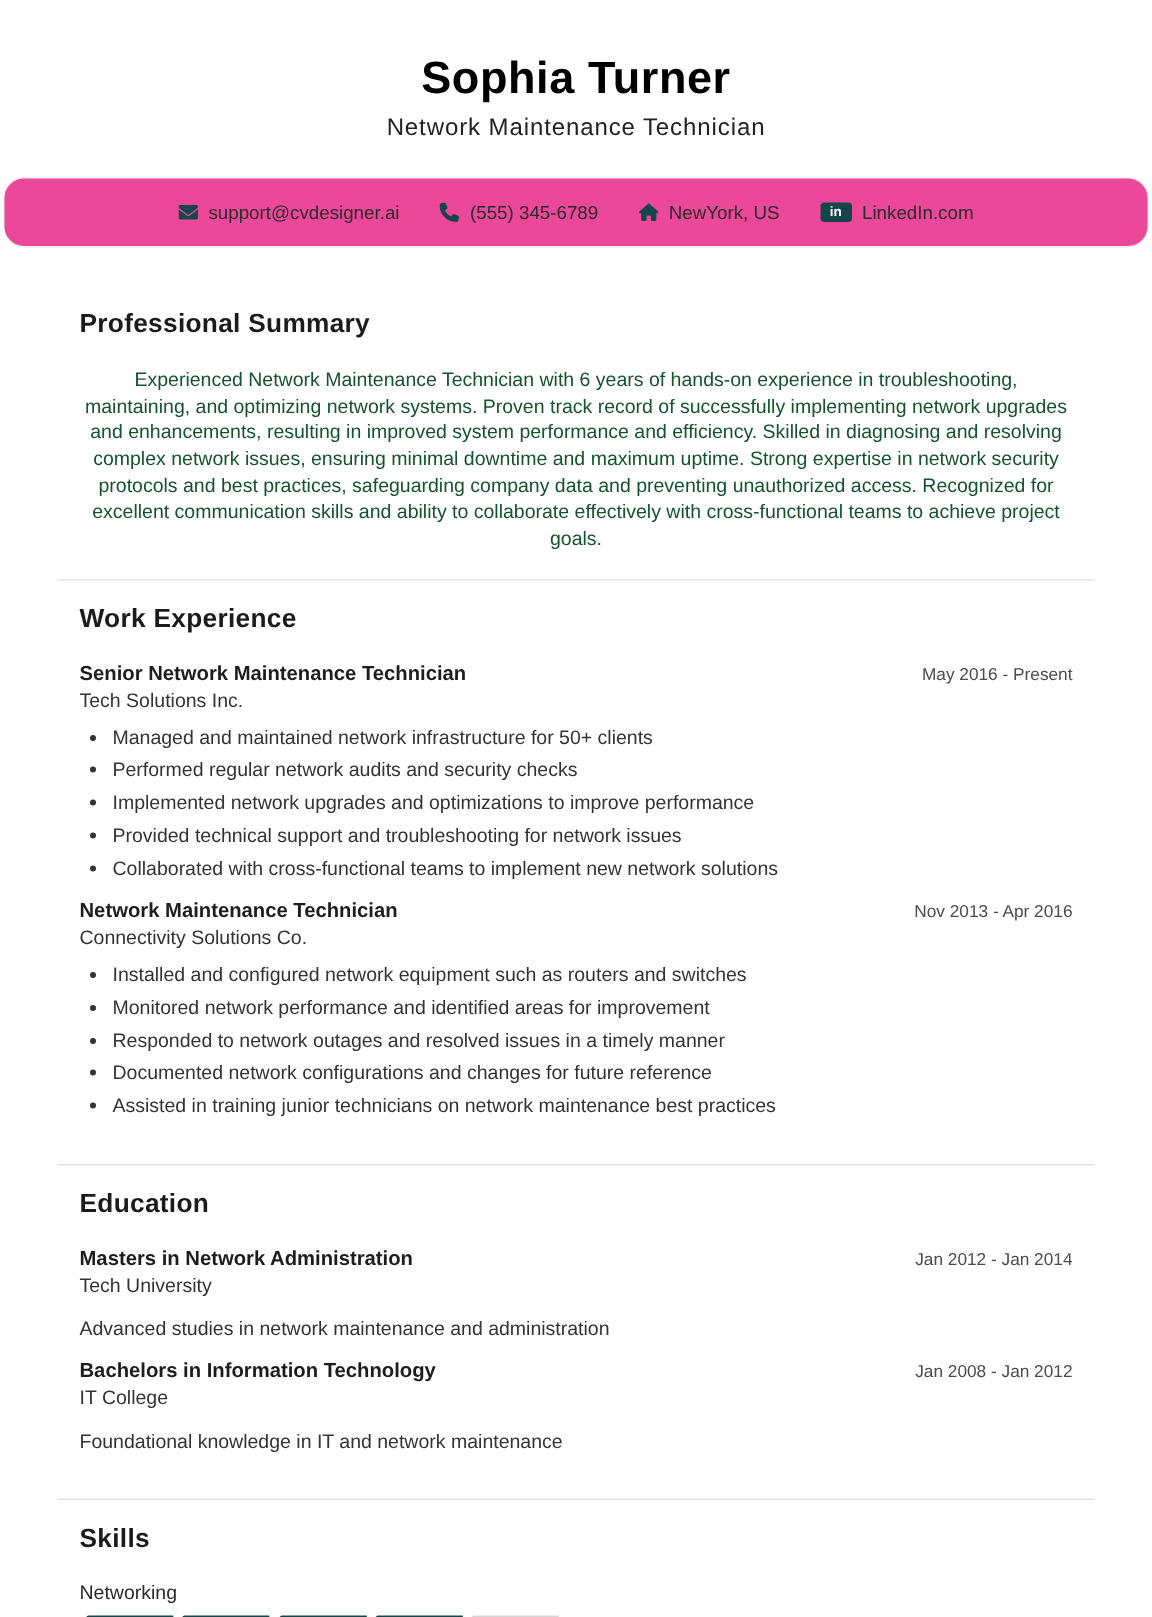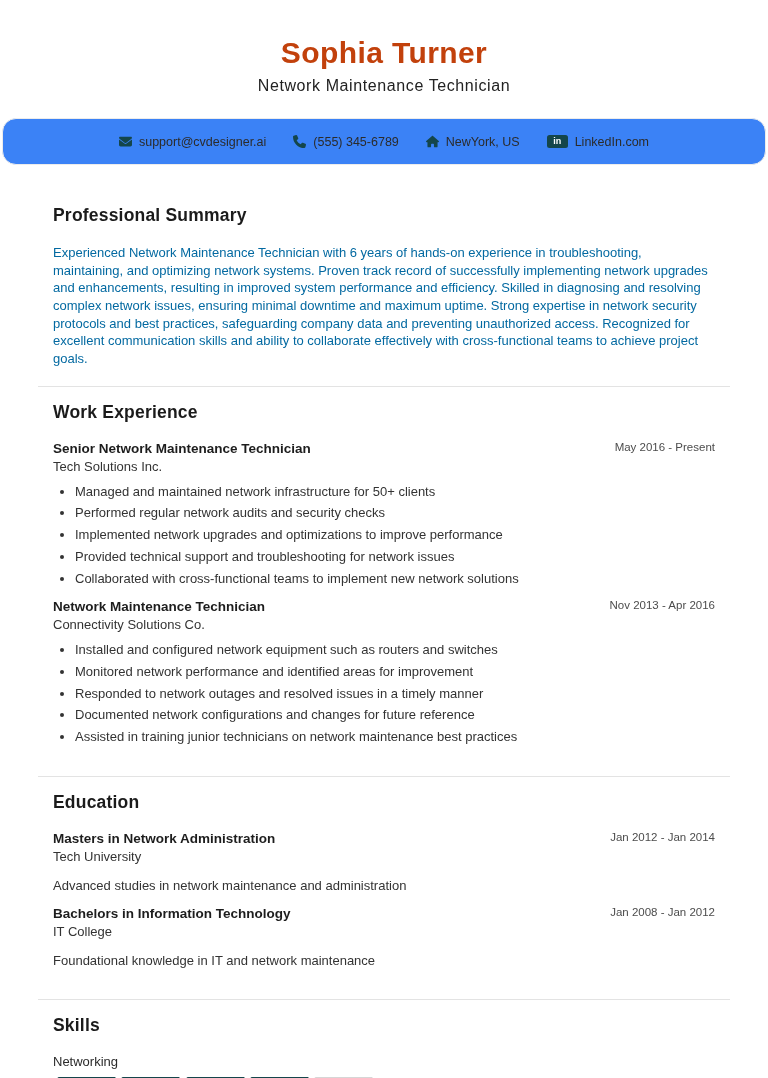--- a/index.html
+++ b/index.html
@@ -3,47 +3,47 @@
 <meta charset="utf-8">
 <style>
   :root { --accent:#14464b; --empty:#d6d6d6; }
   * { box-sizing:border-box; }
   html,body { margin:0; padding:0; }
   body {
     width:768px; height:1078px; overflow:hidden; background:#ffffff;
     font-family:"Liberation Sans", sans-serif; color:#212121;
   }
   .header { text-align:center; padding-top:36px; }
-  .name { font-size:30px; font-weight:700; letter-spacing:0.4px; color:#c2410c; }
+  .name { font-size:30px; font-weight:700; letter-spacing:0.4px; color:#000000; }
   .subtitle { font-size:16px; margin-top:7px; letter-spacing:0.6px; color:#222; }
 
   .contact-bar {
     margin:23px 2px 0 2px; height:47px;
-    border:1px solid #ececec; border-radius:14px; background:#3b82f6;
+    border:1px solid #ececec; border-radius:14px; background:#ec4899;
     display:flex; align-items:center; justify-content:center; gap:27px;
     font-size:12.5px; color:#2b2b2b;
   }
   .contact-item { display:flex; align-items:center; gap:7px; }
   .cicon { display:flex; align-items:center; }
   .cicon svg { width:13px; height:13px; fill:var(--accent); display:block; }
   .li-badge {
     width:21px; height:13px; background:var(--accent); border-radius:2.5px;
     color:#fff; font-size:9px; font-weight:700; display:flex;
     align-items:center; justify-content:center; line-height:1;
   }
 
   main { padding:0 38px; }
   section { padding:15px 15px 18px 15px; }
   section.first { padding-top:40px; }
   section.bordered { border-top:1px solid #e3e3e3; }
   h2 { font-size:17.5px; font-weight:700; margin:0 0 18px 0; color:#1b1b1b; letter-spacing:0.2px; }
 
-  .summary-text { font-size:13px; line-height:1.36; color:#0369a1; margin:0; }
+  .summary-text { font-size:13px; line-height:1.36; color:#14532d; margin:0;text-align:center; }
 
-  .entry-header { display:flex; justify-content:space-between; align-items:flex-start; }
+  .entry-header { display:flex; justify-content:space-between; align-items:flex-end; }
   .entry-title { font-size:13.5px; font-weight:700; color:#1d1d1d; }
   .entry-date { font-size:11.5px; color:#4c4c4c; white-space:nowrap; }
   .entry-sub { font-size:13px; color:#333; margin-top:3px; }
   .entry-desc { font-size:13px; color:#333; margin-top:14px; }
   .edu-entry { margin-bottom:13px; }
 
   ul.bullets { margin:9px 0 12px 0; padding-left:22px; }
   ul.bullets li { font-size:13px; color:#333; margin-bottom:4.5px; line-height:1.33; }
 
   .skills-grid {

